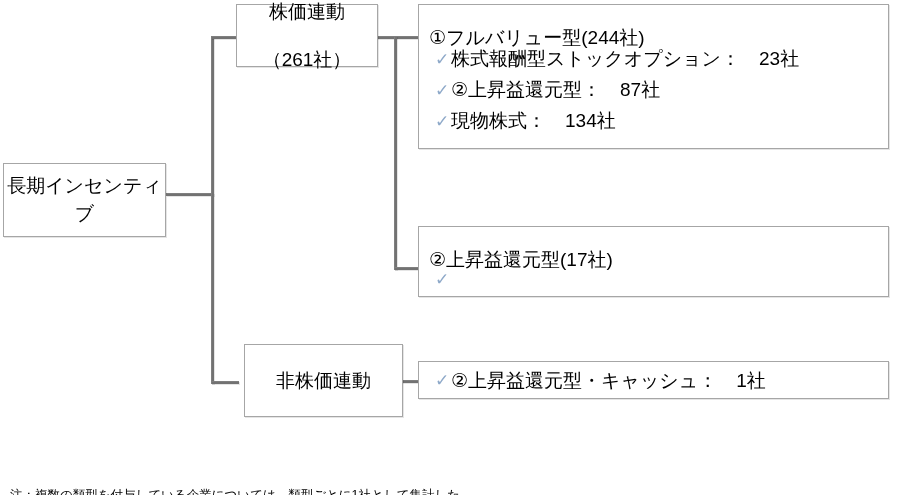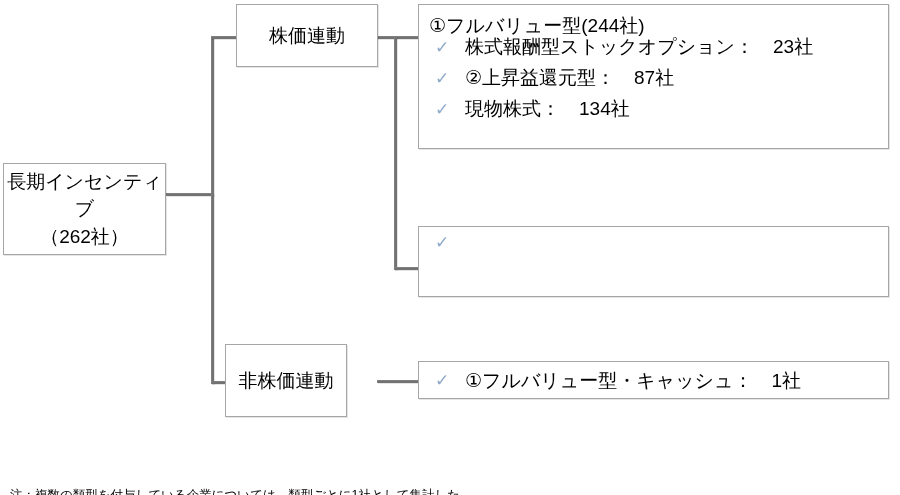--- a/index.html
+++ b/index.html
@@ -30,47 +30,47 @@
     line-height:1.45;
     font-size:19px;
   }
   .box-list{
     padding:7px 0 6px 10px;
     font-size:19px;
     line-height:1.0;
   }
 
   
-  #node-root      {left:3px;   top:163px; width:163px; height:92px;}
+  #node-root      {left:3px;   top:163px; width:163px; height:74px;}
   #node-linked    {left:236px; top:4px;   width:142px; height:63px;gap:20px;}
-  #node-nonlinked {left:225px; top:344px; width:122px; height:73px;text-align:center;}
+  #node-nonlinked {left:244px; top:344px; width:159px; height:73px;text-align:center;}
   #node-type1     {left:418px; top:4px;   width:471px; height:145px;}
   #node-type2     {left:418px; top:226px; width:471px; height:71px;}
   #node-perf      {left:418px; top:361px; width:471px; height:38px;}
 
   .list-head{
-    margin:4px 0 2px 0;
+    margin:16px 0 2px 0;
     white-space:nowrap;
   }
   .list-row{
     display:flex;
     align-items:baseline;
     white-space:nowrap;
     margin:0;
     height:31px;
   }
   .check{
     color:#8ea9c9;
     font-size:17px;
     width:16px;
     flex:0 0 16px;
     text-align:left;
     margin-left:6px;
   }
-  .row-label{margin-left:14px;}
+  .row-label{}
 
   .single-row{
     display:flex;
     align-items:center;
     white-space:nowrap;
     height:100%;
   }
 
   
   .ln{position:absolute;background:#7f7f7f;z-index:1;}
@@ -104,25 +104,25 @@
   <div class="ln h" style="left:211px; top:381px; width:28px;"></div>
 
   <div class="ln h" style="left:377px; top:36px;  width:44px;"></div>
   <div class="ln v" style="left:394px; top:36px;  height:234px;"></div>
   <div class="ln h" style="left:394px; top:267px; width:27px;"></div>
 
   <div class="ln h" style="left:377px; top:380px; width:44px;"></div>
 
   <div class="box box-center" id="node-root">
     <div>長期インセンティブ</div>
-    <div>（262社）</div>
   </div>
 
   <div class="box box-center" id="node-linked">
     <div>株価連動</div>
+    <div>（261社）</div>
   </div>
 
   <div class="box box-center" id="node-nonlinked">
     <div>非株価連動</div>
   </div>
 
   <div class="box box-list" id="node-type1">
     <div class="list-head">①フルバリュー型(244社)</div>
     <div class="list-row">
       <span class="check">✓</span>
@@ -132,29 +132,30 @@
       <span class="check">✓</span>
       <span class="row-label">②上昇益還元型：　87社</span>
     </div>
     <div class="list-row">
       <span class="check">✓</span>
       <span class="row-label">現物株式：　134社</span>
     </div>
   </div>
 
   <div class="box box-list" id="node-type2">
+    <div class="list-head">②上昇益還元型(17社)</div>
     <div class="list-row">
       <span class="check">✓</span>
     </div>
   </div>
 
   <div class="box box-list" id="node-perf" style="padding-top:0;padding-bottom:0;">
     <div class="single-row">
       <span class="check">✓</span>
-      <span class="row-label">①フルバリュー型・キャッシュ：　1社</span>
+      <span class="row-label">②上昇益還元型・キャッシュ：　1社</span>
     </div>
   </div>
 
   <div id="note">
     <div>注：複数の類型を付与している企業については、類型ごとに1社として集計した。</div>
     
   </div>
 
 </div>
 

